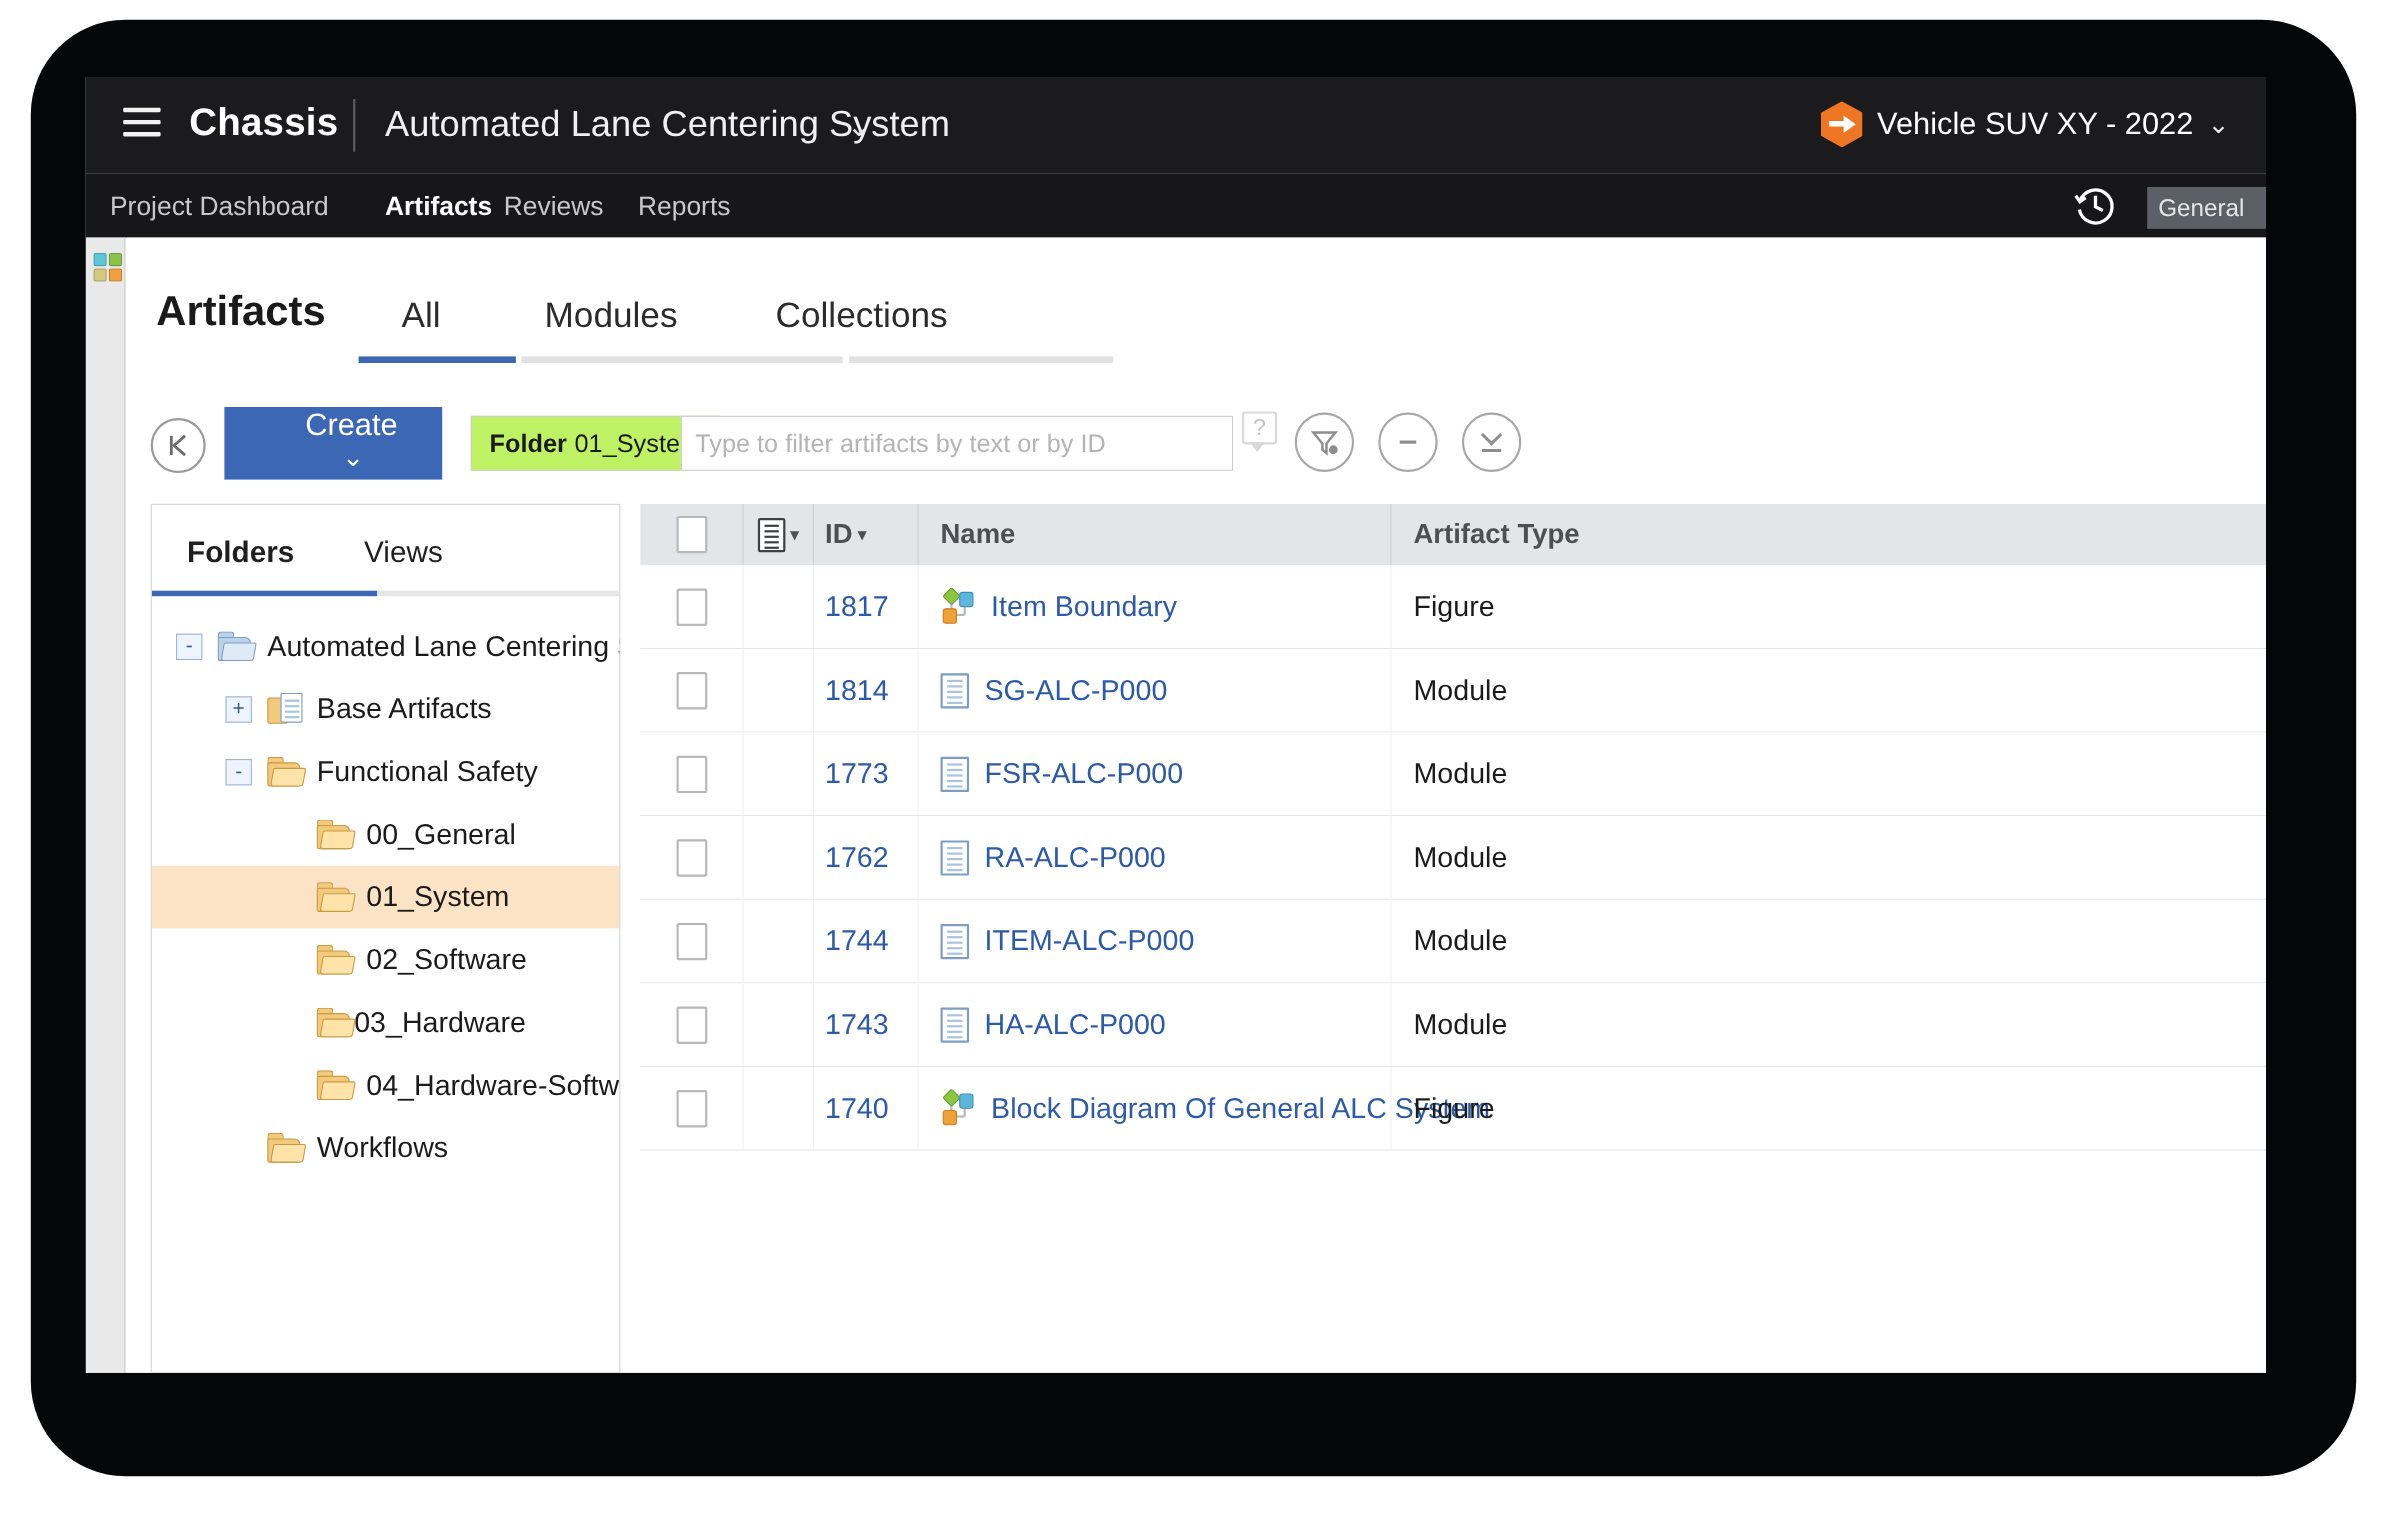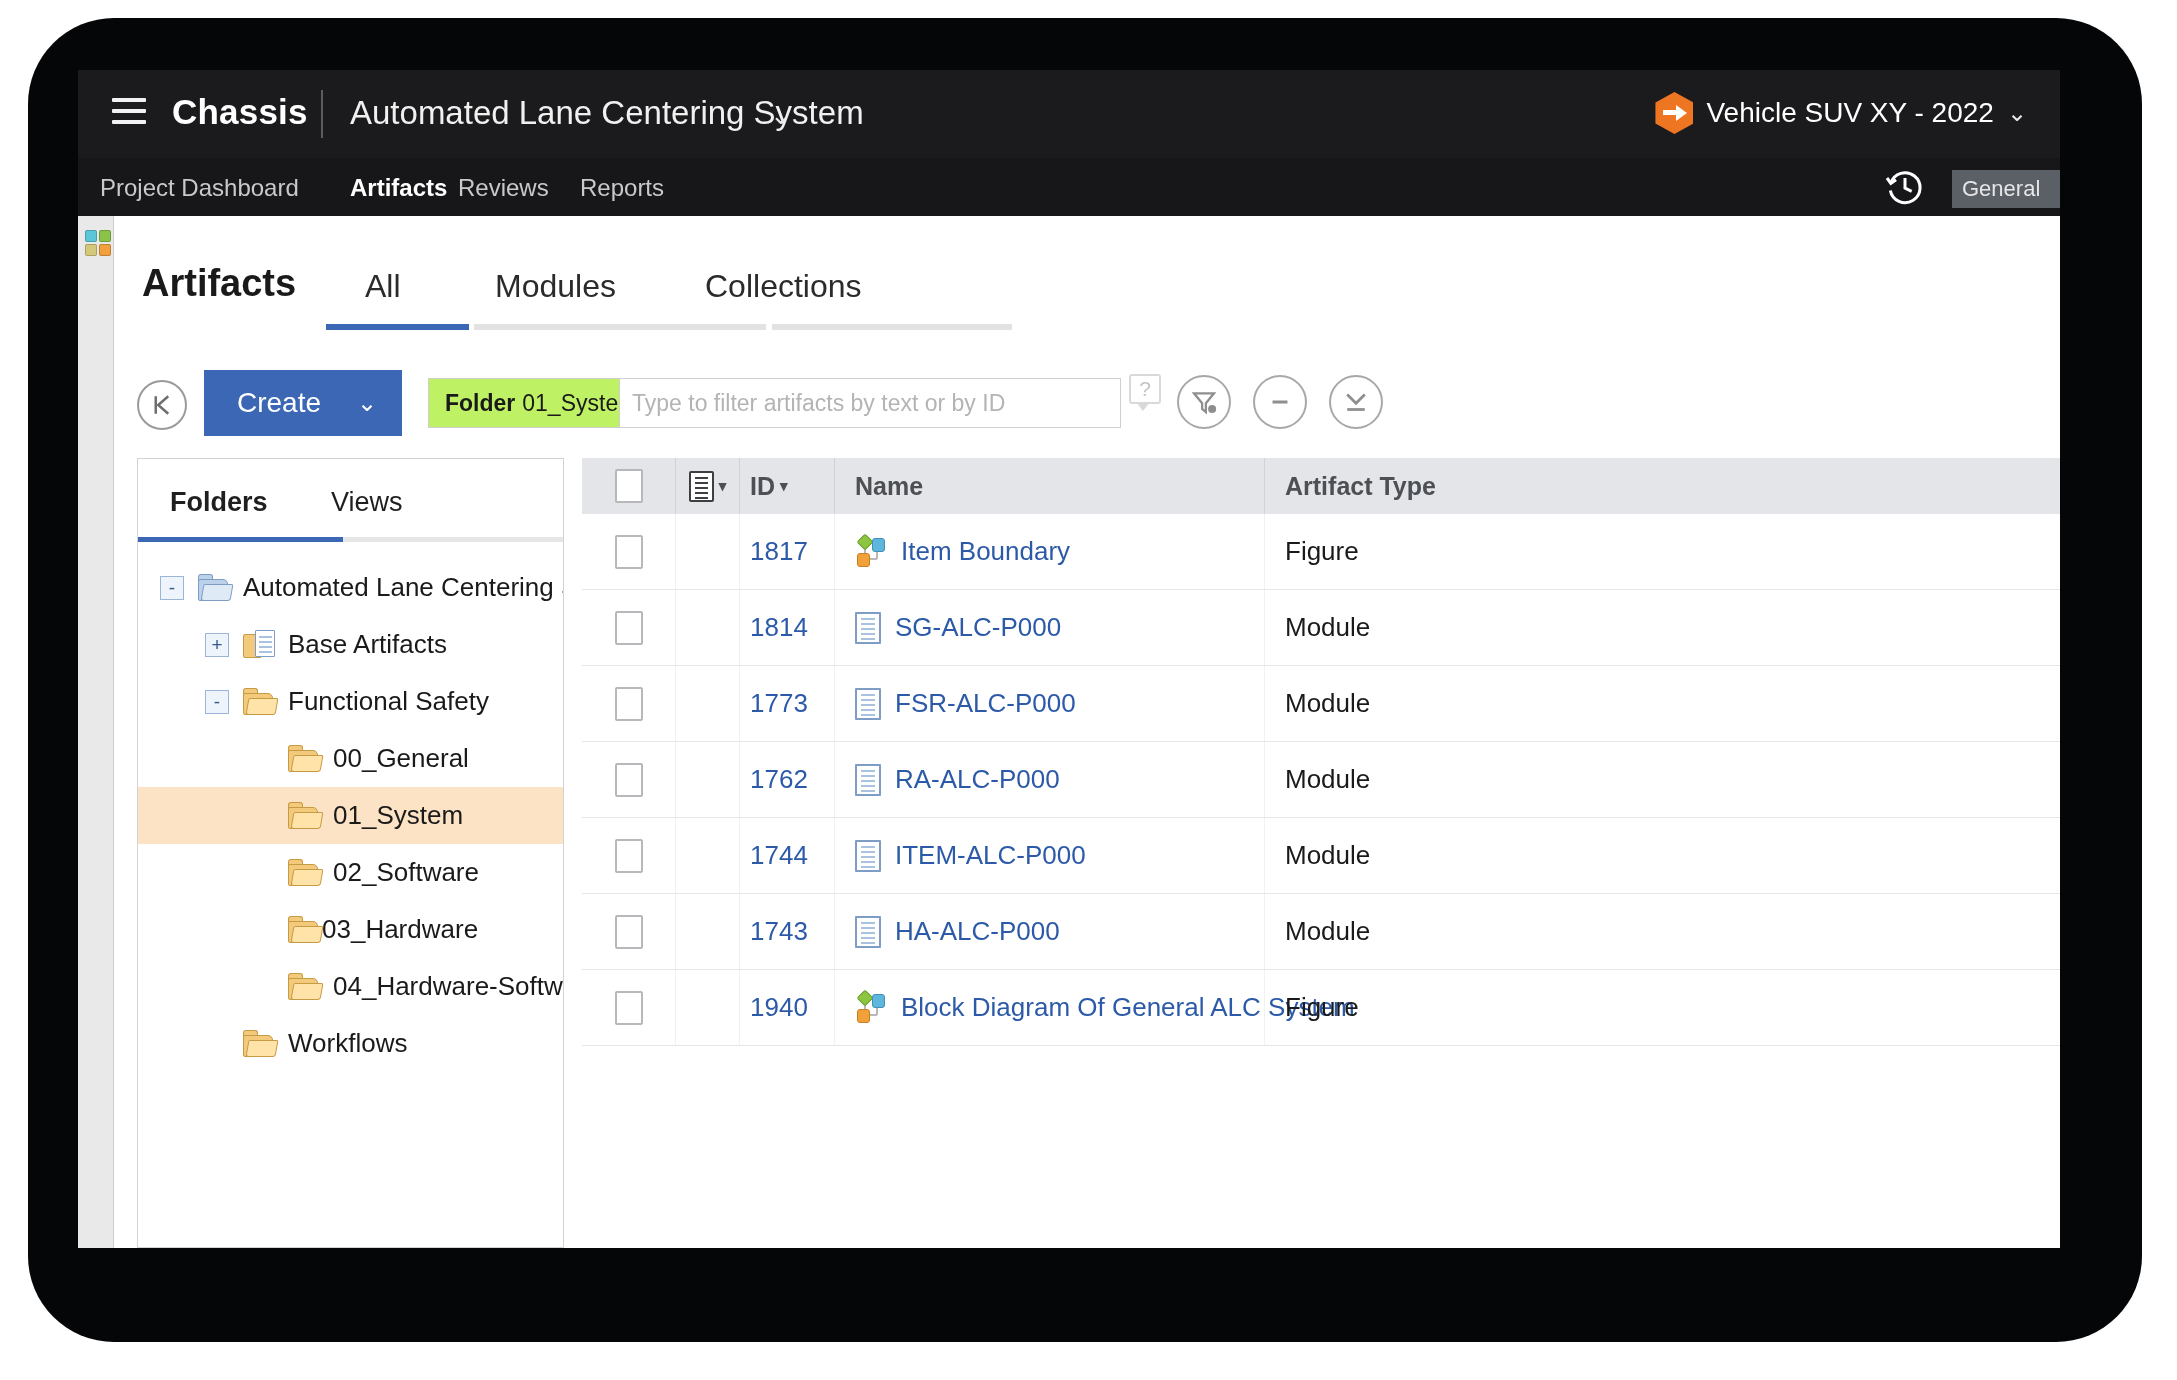--- a/index.html
+++ b/index.html
@@ -170,21 +170,21 @@
     width: 50px; height: 50px; border-radius: 50%;
     border: 2px solid #9a9a9a;
     display: flex; align-items: center; justify-content: center;
     cursor: pointer;
   }
   #collapse-panel-button svg { display: block; }
   #create-button {
     position: absolute; left: 89px; top: 4px;
     width: 198px; height: 66px;
     background: #3c67b5;
-    display: flex; align-items: center; cursor: pointer;
+    display: flex; align-items: center; cursor: pointer; flex-direction: column;
   }
   #create-button-label {
     font-size: 28px; color: #ffffff; margin-left: 33px;
   }
   #create-button-caret {
     font-size: 24px; color: #ffffff; margin-left: 36px;
   }
   #folder-chip {
     position: absolute; left: 313px; top: 12px;
     height: 50px;
@@ -788,21 +788,21 @@
             <div class="td col-type">
               <span class="cell-type">Module</span>
             </div>
           </div>
           <div class="tr">
             <div class="td col-check">
               <div class="row-checkbox"></div>
             </div>
             <div class="td col-typeic"></div>
             <div class="td col-id">
-              <span class="cell-id">1940</span>
+              <span class="cell-id">1740</span>
             </div>
             <div class="td col-name">
               <span class="figure-icon">
                 <span class="lk v"></span>
                 <span class="lk h"></span>
                 <span class="lk v2"></span>
                 <span class="nd green"></span>
                 <span class="nd blue"></span>
                 <span class="nd orange"></span>
               </span>

